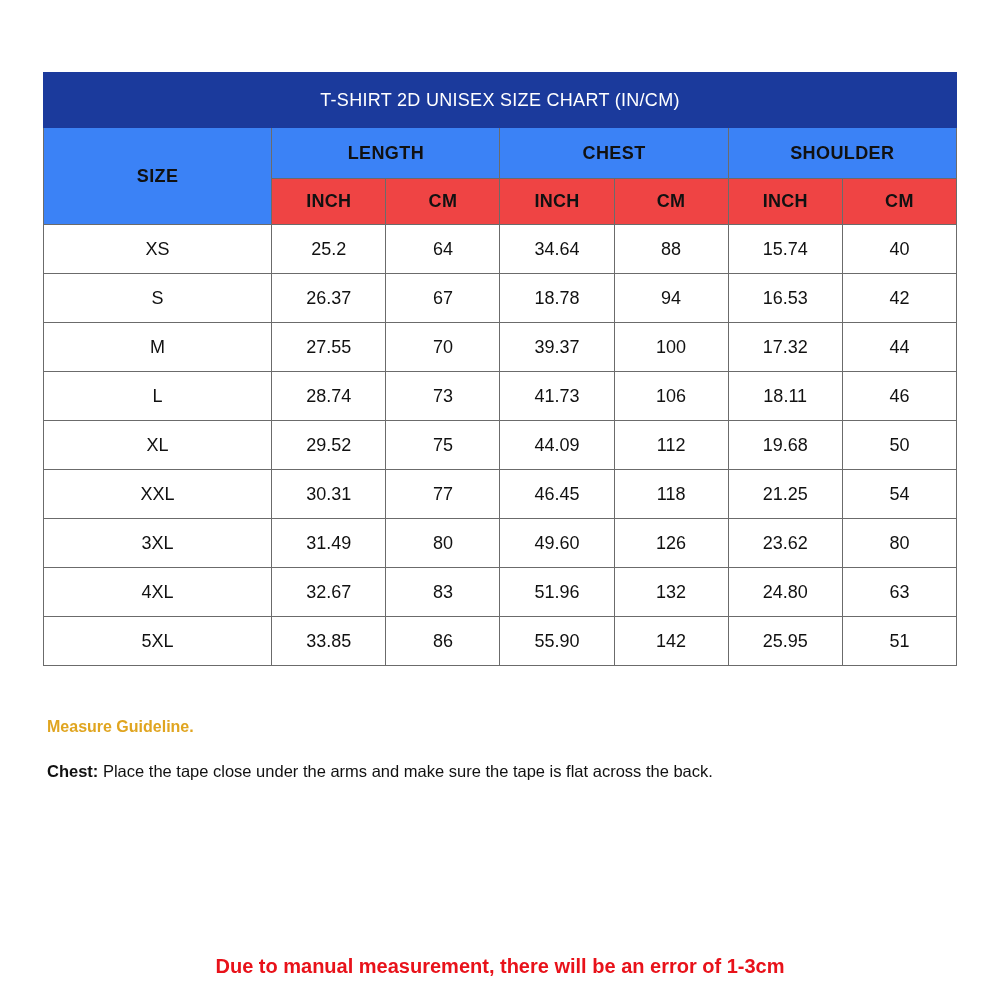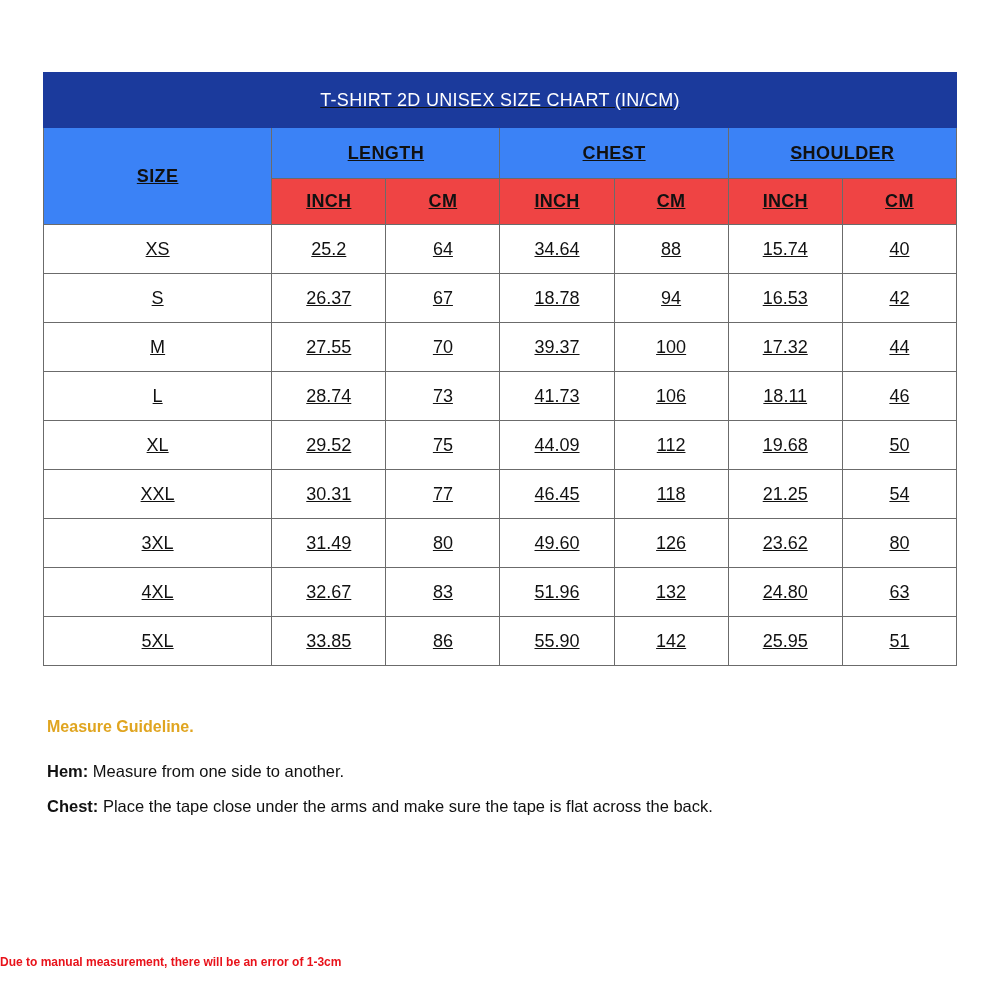--- a/index.html
+++ b/index.html
@@ -20,21 +20,20 @@
     height: 1000px;
     box-sizing: border-box;
   }
 
   
   .chart-wrap {
     position: absolute;
     left: 43px;
     top: 72px;
     width: 914px;
-    text-decoration: underline;
   }
   table.size-chart {
     border-collapse: collapse;
     width: 100%;
     table-layout: fixed;
   }
   table.size-chart td,
   table.size-chart th {
     border: 1px solid #6b6b6b;
     text-align: center;
@@ -94,24 +93,24 @@
     line-height: 1.2;
   }
   .guide-line .lbl {
     font-weight: bold;
   }
   .note {
     position: absolute;
     left: 0;
     top: 955px;
     width: 1000px;
-    text-align: left;
+    text-align: center;
     color: #e8121a;
     font-weight: bold;
-    font-size: 12px;
+    font-size: 20px;
   }
 </style>
 </head>
 <body>
 
 <div class="page">
 
   <div class="chart-wrap">
     <table class="size-chart">
       <colgroup>
@@ -224,24 +223,20 @@
           <td>25.95</td>
           <td>51</td>
         </tr>
       </tbody>
     </table>
   </div>
 
   <div class="guide">
     <div class="guide-title">Measure Guideline.</div>
 
-    <div class="guide-line">
-      <span class="lbl">Hem</span><span class="lbl">:</span>
-      <span>Measure from one side to another.</span>
-    </div>
 
 
 
     <div class="guide-line">
       <span class="lbl">Chest</span><span class="lbl">:</span>
       <span>Place the tape close under the arms and make sure the tape is flat across the back.</span>
     </div>
   </div>
 
   <div class="note">Due to manual measurement, there will be an error of 1-3cm</div>

